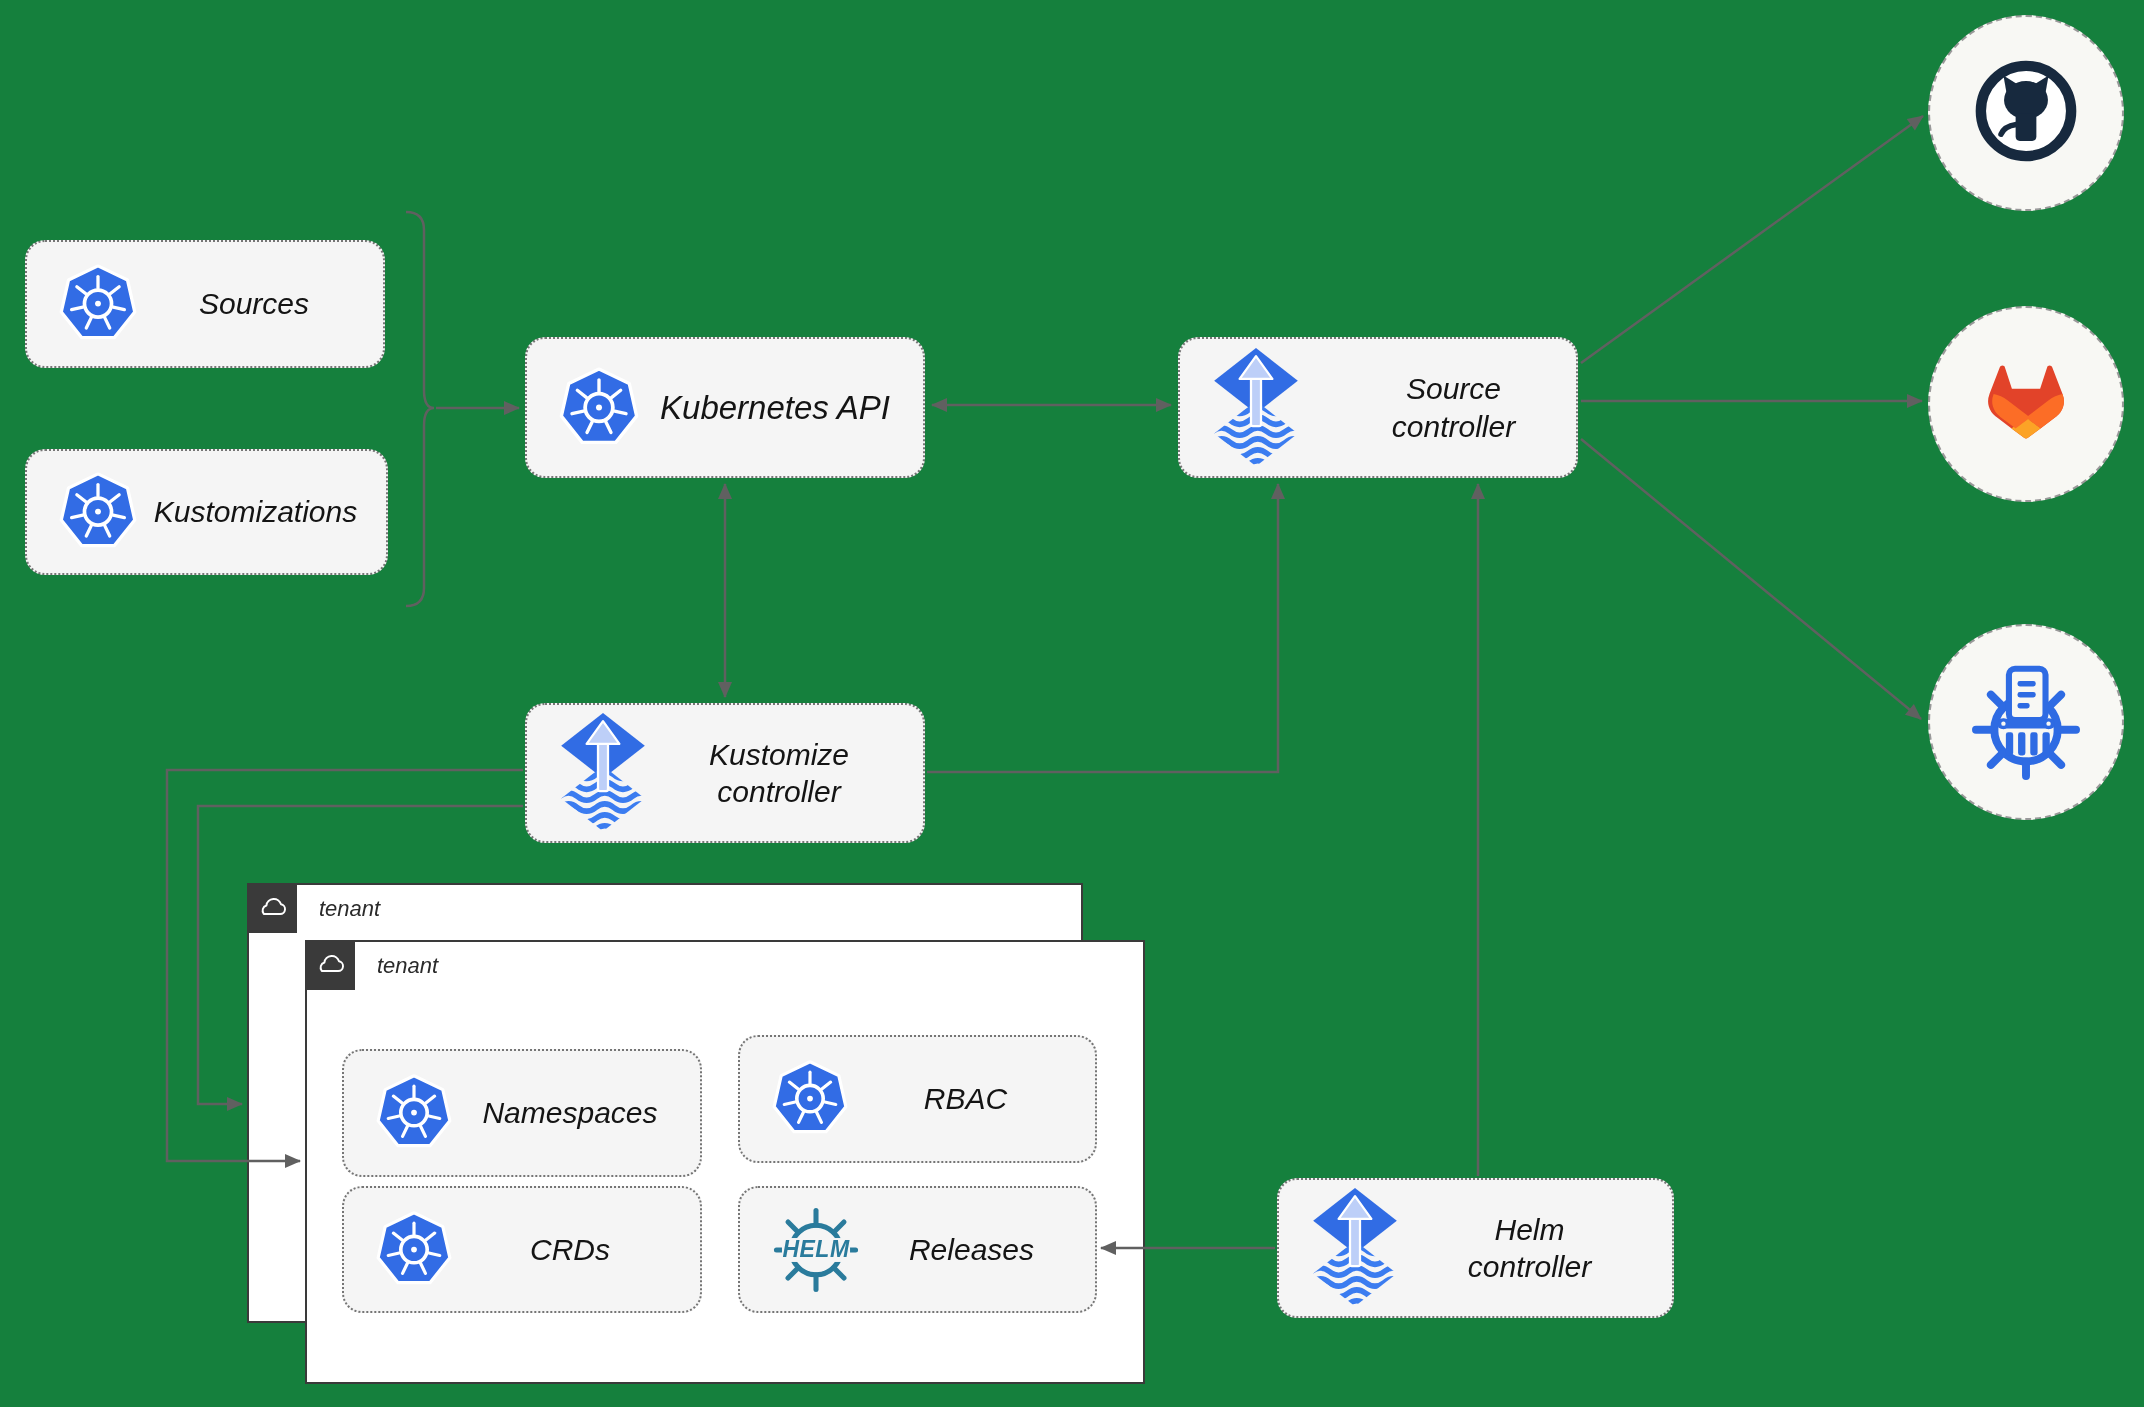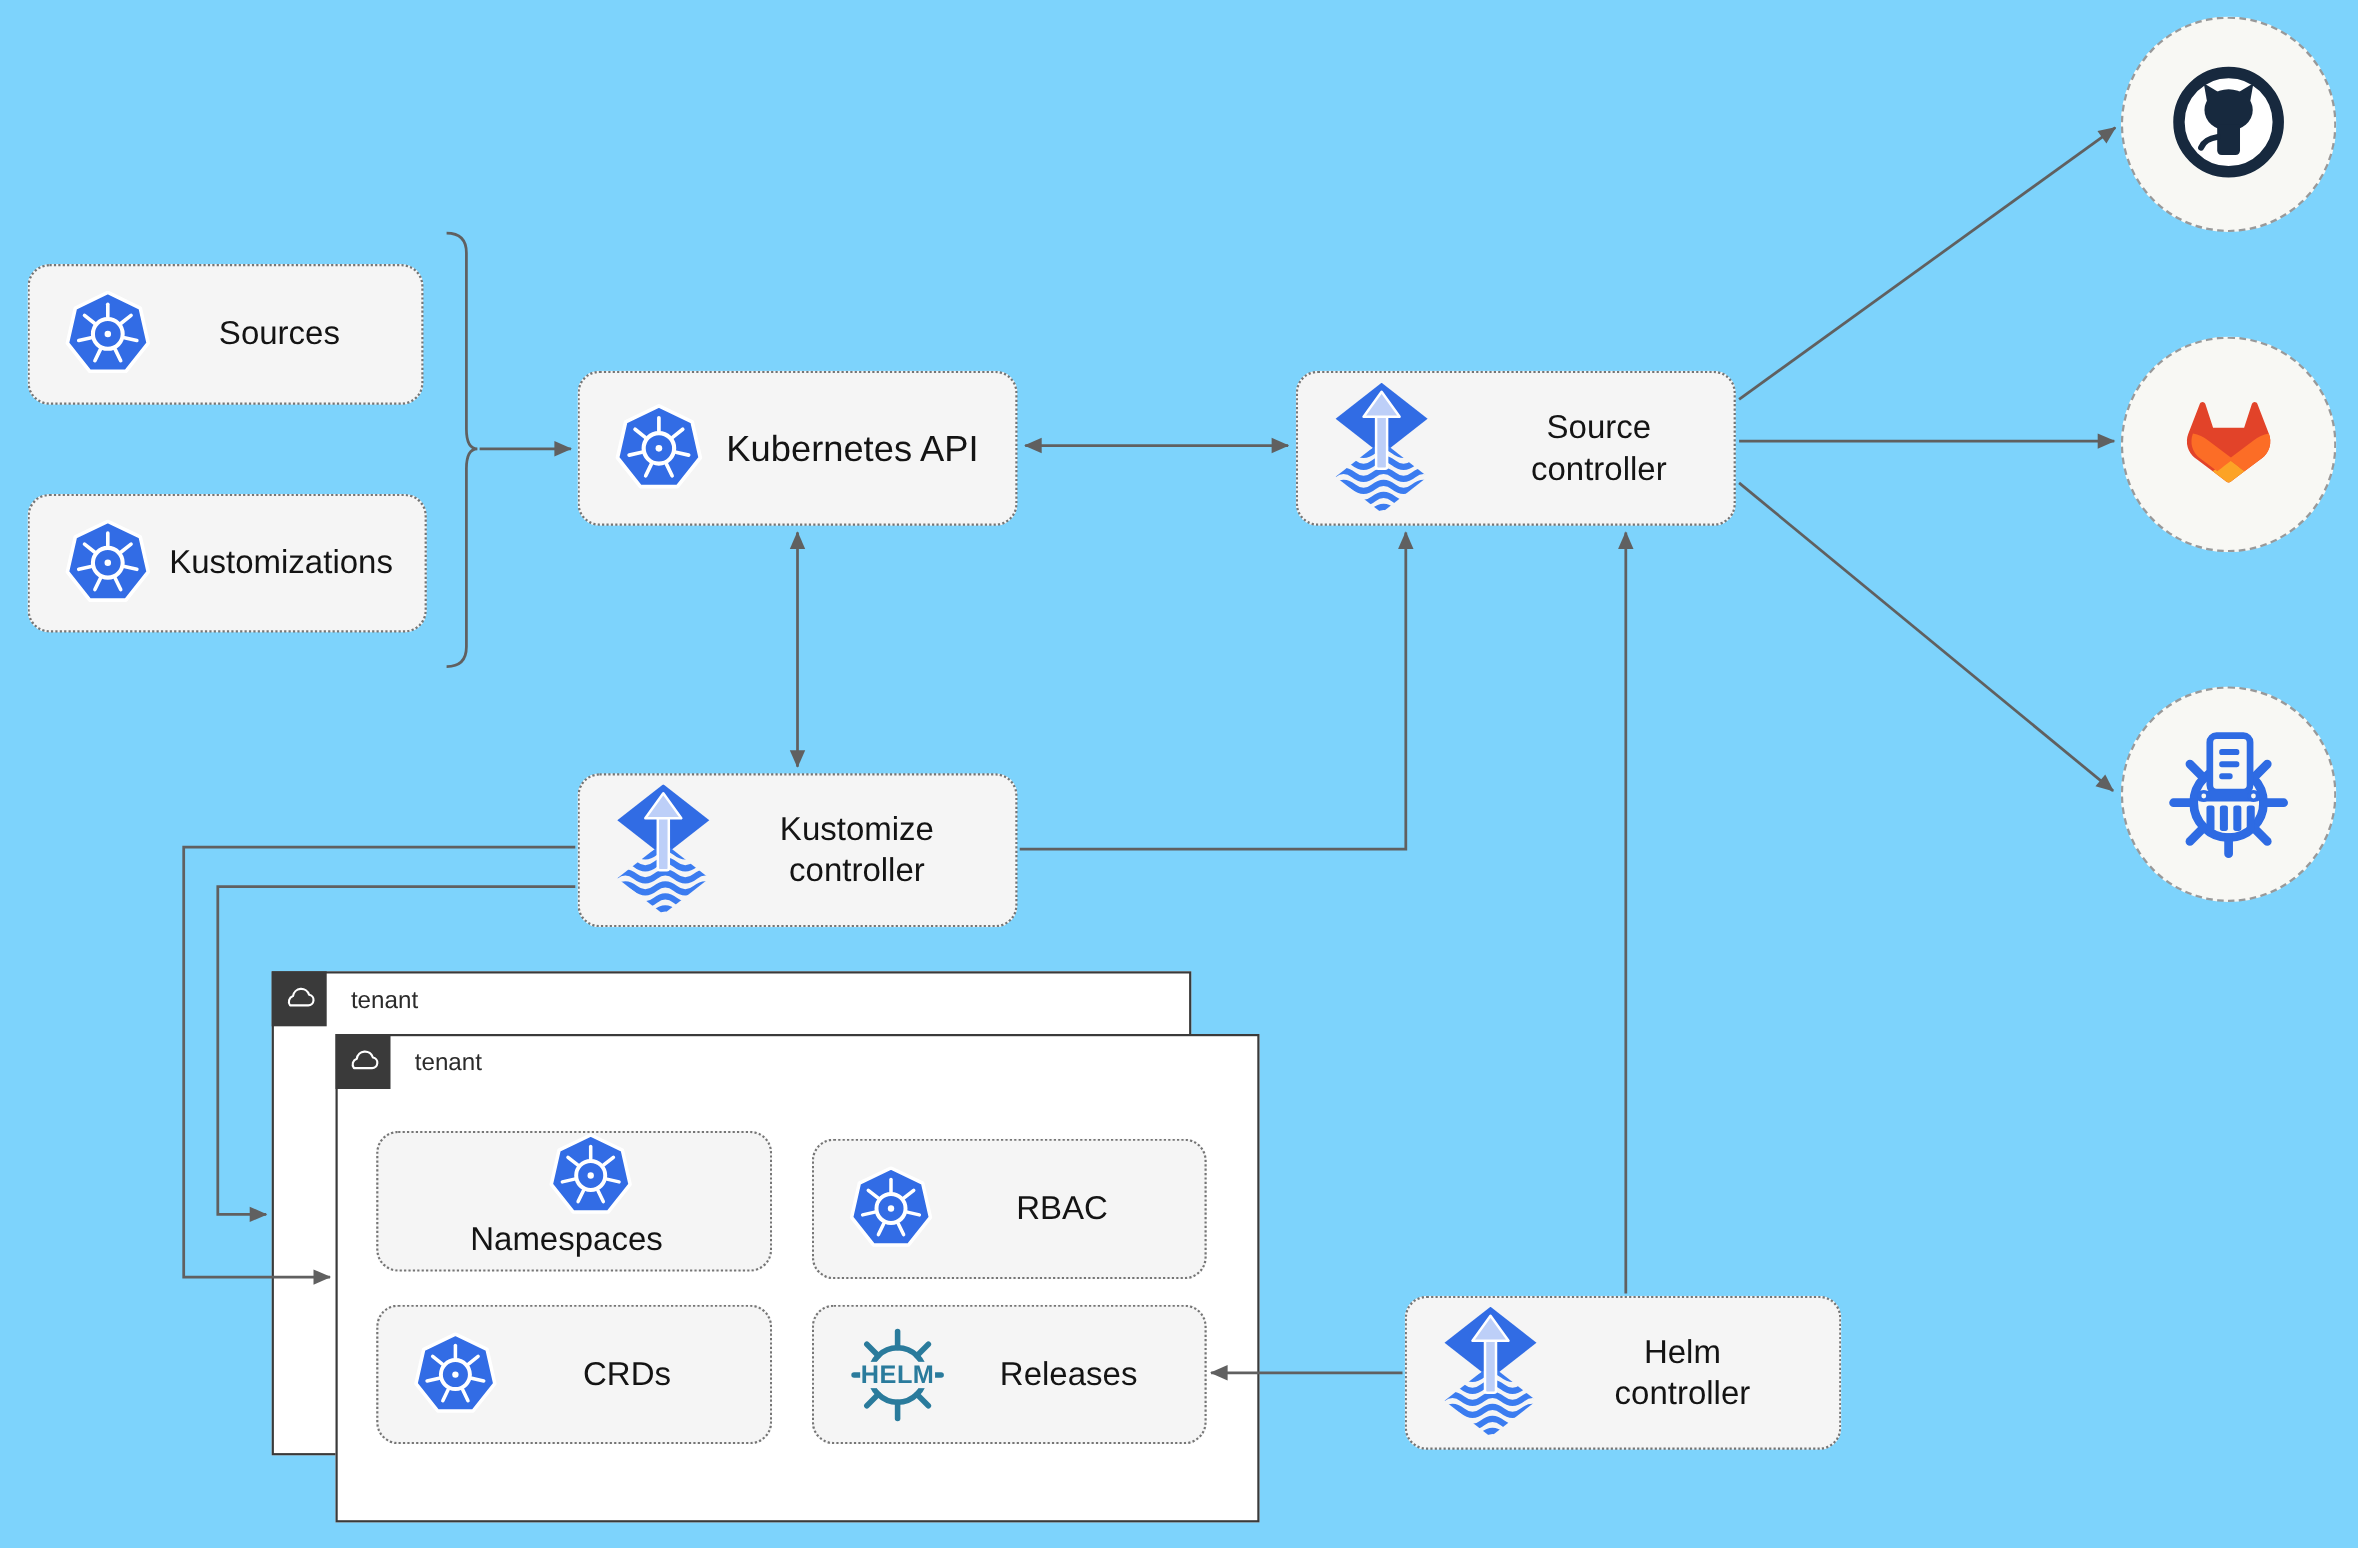--- a/index.html
+++ b/index.html
@@ -1,17 +1,17 @@
 <!DOCTYPE html>
 <html><head>
 <meta charset="utf-8">
 <style>
   html,body{margin:0;padding:0;background:#ffffff;}
-  .canvas{position:relative;width:2144px;height:1407px;background:#7dd3fc;overflow:hidden;
-          font-family:"Liberation Sans","DejaVu Sans",sans-serif;color:#141414;}
+  .canvas{position:relative;width:2144px;height:1407px;background:#15803d;overflow:hidden;
+          font-family:"Liberation Sans","DejaVu Sans",sans-serif;color:#141414;font-style:italic;}
   
   .pill{position:absolute;background:#f5f5f5;border:2px dotted #757575;border-radius:20px;
         display:flex;align-items:center;box-sizing:border-box;}
   .pill .icon-wrap{flex:0 0 auto;display:flex;align-items:center;justify-content:center;margin-left:30px;}
   .pill .label{flex:1 1 auto;text-align:center;font-size:30px;line-height:1.25;padding-right:14px;}
   
   .tenant{position:absolute;background:#ffffff;border:2.5px solid #3a3a3a;box-sizing:border-box;}
   .tenant .tab{position:absolute;left:-2.5px;top:-2.5px;width:50px;height:50px;background:#3a3a3a;
                display:flex;align-items:center;justify-content:center;}
   .tenant .tenant-label{position:absolute;left:70px;top:11px;font-size:22px;color:#2b2b2b;}
@@ -194,21 +194,21 @@
   </div>
 
   <div class="tenant z2" style="left:305px;top:940px;width:840px;height:444px;">
     <div class="tab">
       <svg width="36" height="36" viewBox="0 0 48 48">
           <use href="#sym-cloud"></use>
         </svg>
     </div>
     <span class="tenant-label">tenant</span>
 
-    <div class="pill" style="left:35px;top:86px;width:360px;height:128px;flex-direction:column;">
+    <div class="pill" style="left:35px;top:107px;width:360px;height:128px;">
       <span class="icon-wrap">
         <svg width="80" height="78" viewBox="0 0 100 97">
             <use href="#sym-k8s"></use>
           </svg>
       </span>
       <span class="label">Namespaces</span>
     </div>
 
     <div class="pill" style="left:35px;top:244px;width:360px;height:127px;">
       <span class="icon-wrap">

